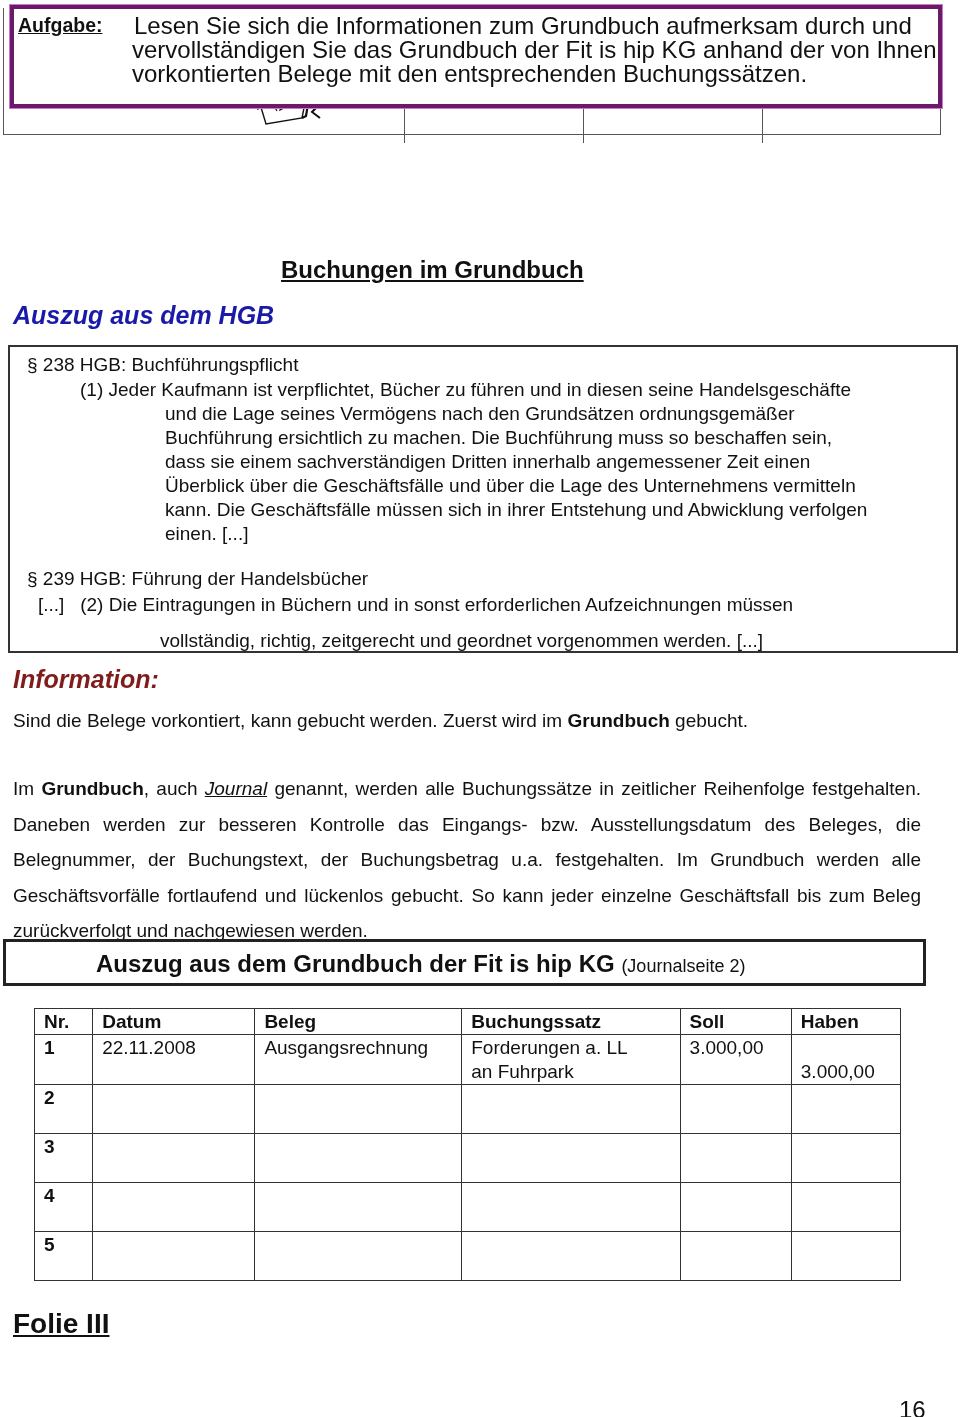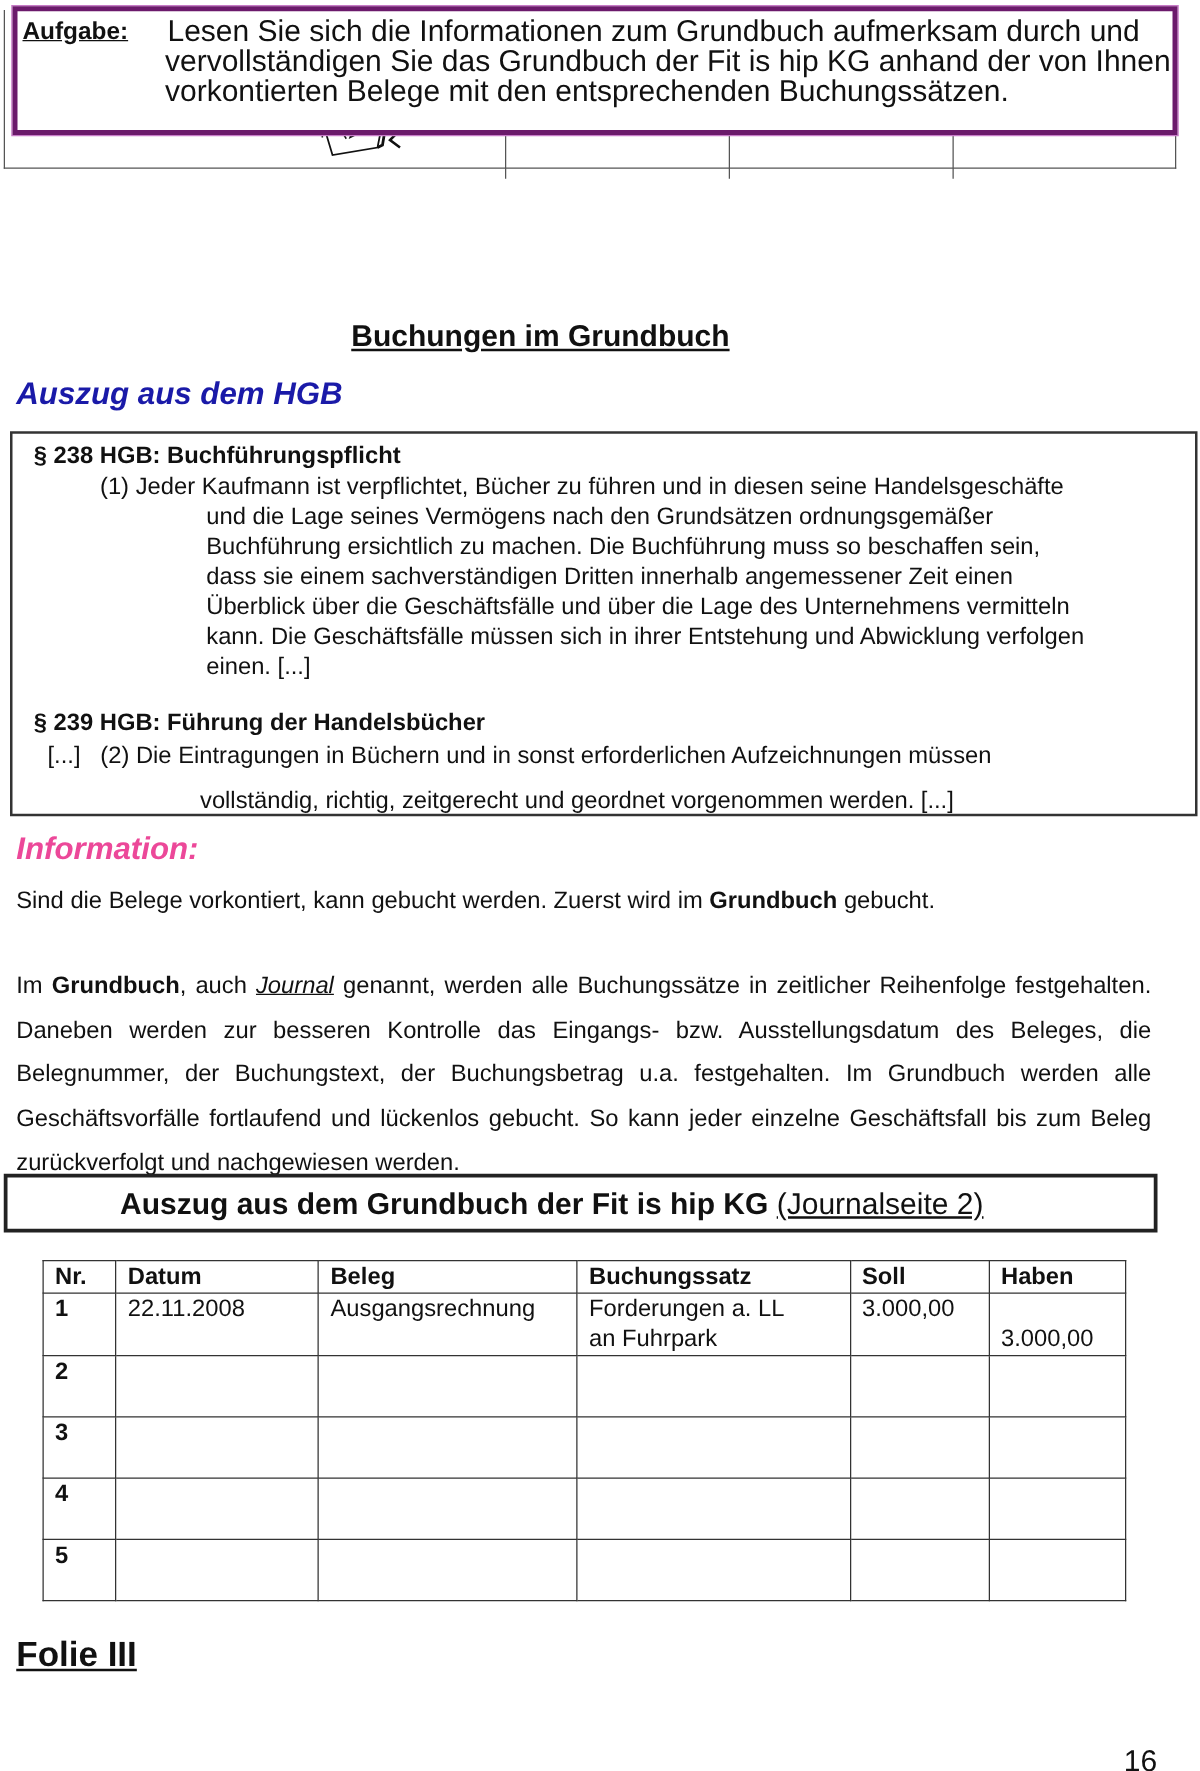--- a/index.html
+++ b/index.html
@@ -36,50 +36,50 @@
   }
   #title-hgb {
     left: 13px; top: 301px; font-size: 25px; font-weight: bold; font-style: italic; color: #1a1aa8;
   }
 
   
   #hgb-box {
     left: 8px; top: 345px; width: 950px; height: 308px;
     border: 2px solid #333; box-sizing: border-box;
   }
-  .hgb-head { font-size: 19px; font-weight: bold; }
+  .hgb-head { font-size: 19px; font-weight: normal; }
   .hgb-text { font-size: 19px; line-height: 24px; }
   #p238-head { left: 27px; top: 354px; }
   #p238-line-0 { left: 80px; top: 378px; }
   .p238-indent { left: 165px; }
   #p239-head { left: 27px; top: 568px; }
   #p239-line-0 { left: 38px; top: 593px; }
   #p239-line-1 { left: 160px; top: 617px; margin-top: 12px; }
 
   #title-info {
-    left: 13px; top: 665px; font-size: 25px; font-weight: bold; font-style: italic; color: #ec4899;
+    left: 13px; top: 665px; font-size: 25px; font-weight: bold; font-style: italic; color: #7f1d1d;
   }
 
   .info-text { font-size: 19px; left: 13px; width: 908px; }
   #info-p0 { top: 710px; }
   #info-p1 {
     top: 771px; line-height: 35.5px; text-align: justify; text-align-last: left;
   }
   #info-p1 b { font-weight: bold; }
   #info-p1 .journal { font-style: italic; text-decoration: underline; }
 
   
   #journal-box {
     left: 3px; top: 939px; width: 923px; height: 47px;
     border: 3px solid #222; box-sizing: border-box;
   }
   #journal-title {
     left: 96px; top: 950px; font-size: 24px; font-weight: bold;
   }
-  #journal-title .sub { font-weight: normal; font-size: 24px; text-decoration: underline; }
+  #journal-title .sub { font-weight: normal; font-size: 18px; }
 
   
   #journal-table {
     left: 34px; top: 1008px; width: 867px; border-collapse: collapse;
     font-size: 19px;
     padding-left: 28px;
   }
   #journal-table th, #journal-table td {
     border: 1.5px solid #333; text-align: left; vertical-align: top;
     padding: 1px 9px 0 9px; box-sizing: border-box;

